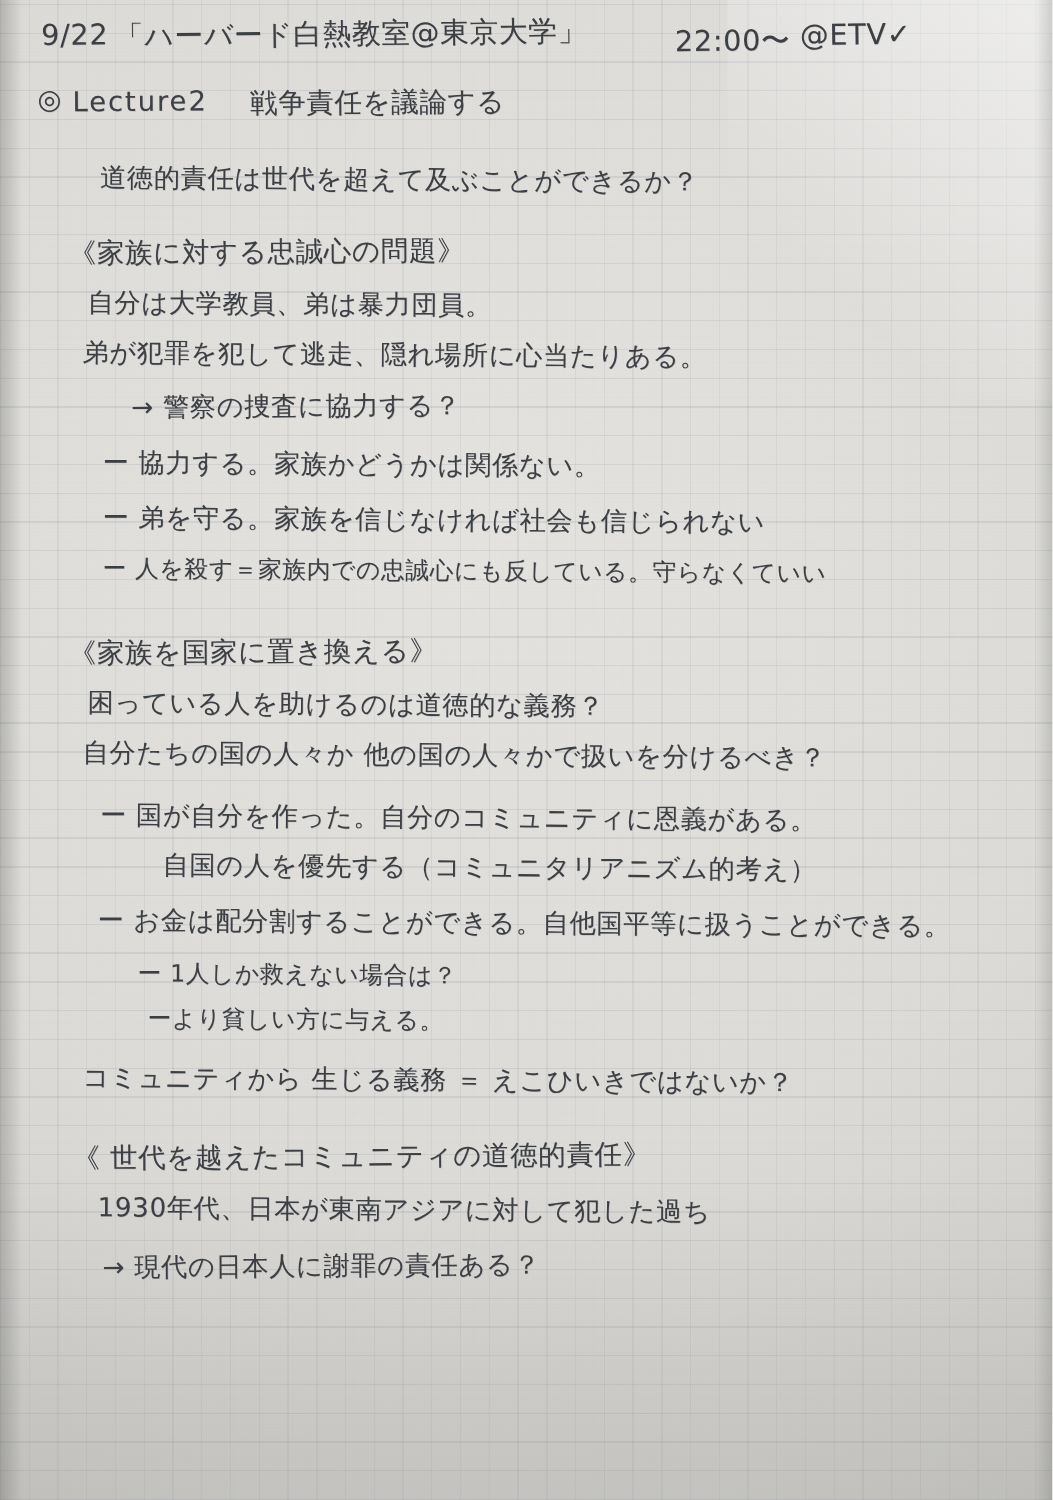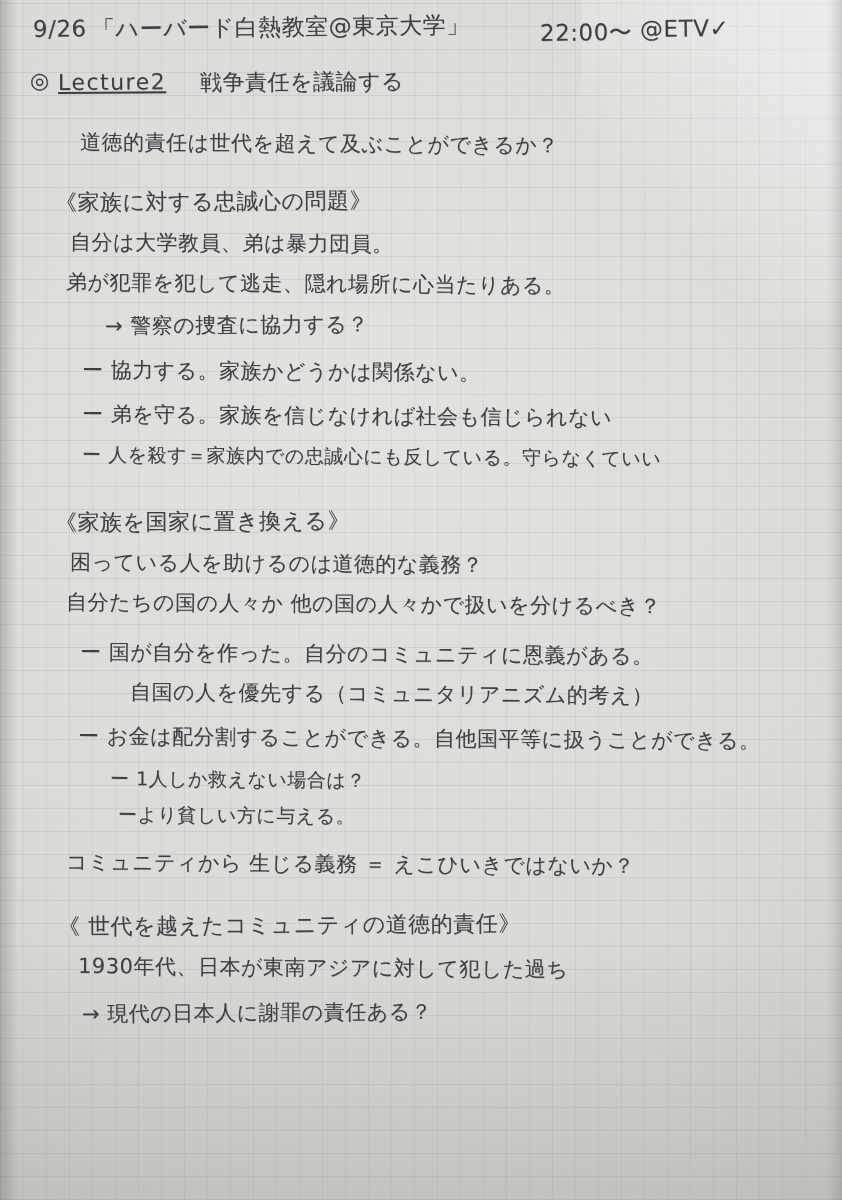--- a/index.html
+++ b/index.html
@@ -89,27 +89,27 @@
 
 <div id="page">
   <div id="paper"></div>
   <div id="grid"></div>
   <div id="grain"></div>
   <div id="shadeTopRight"></div>
   <div id="shadeBottom"></div>
   <div id="edgeLeft"></div>
   <div id="edgeRight"></div>
 
-  <div class="hw big s1" style="left:33px; top:16px;">9/26</div>
+  <div class="hw big s1" style="left:33px; top:16px;">9/22</div>
   <div class="hw big s1" style="left:92px; top:14px;">「ハーバード白熱教室@東京大学」</div>
   <div class="hw big s1" style="left:540px; top:18px;">22:00〜</div>
   <div class="hw big s1" style="left:640px; top:16px;">@ETV✓</div>
 
   <div class="hw head s2" style="left:30px; top:68px;">◎</div>
-  <div class="hw head s2" style="left:58px; top:70px; letter-spacing:1.5px;text-decoration:underline;">Lecture2</div>
+  <div class="hw head s2" style="left:58px; top:70px; letter-spacing:1.5px;">Lecture2</div>
   <div class="hw head s2" style="left:200px; top:68px;">戦争責任を議論する</div>
 
   <div class="hw ln s3" style="left:80px; top:128px;">道徳的責任は世代を超えて及ぶことができるか？</div>
 
   <div class="hw head s2" style="left:55px; top:188px;">《家族に対する忠誠心の問題》</div>
   <div class="hw ln s3" style="left:70px; top:228px;">自分は大学教員、弟は暴力団員。</div>
   <div class="hw ln s3" style="left:66px; top:268px;">弟が犯罪を犯して逃走、隠れ場所に心当たりある。</div>
   <div class="hw ln s2" style="left:105px; top:312px;">→ 警察の捜査に協力する？</div>
   <div class="hw ln s3" style="left:82px; top:356px;">ー 協力する。家族かどうかは関係ない。</div>
   <div class="hw ln s3" style="left:82px; top:400px;">ー 弟を守る。家族を信じなければ社会も信じられない</div>

